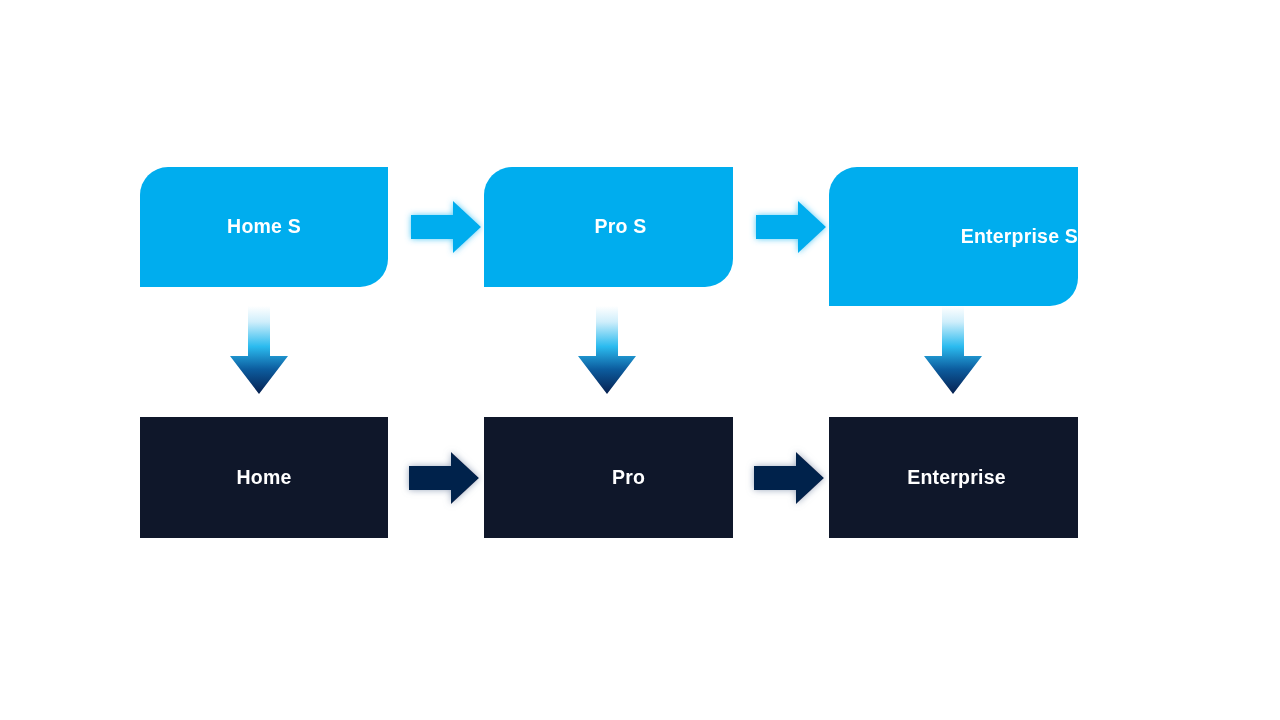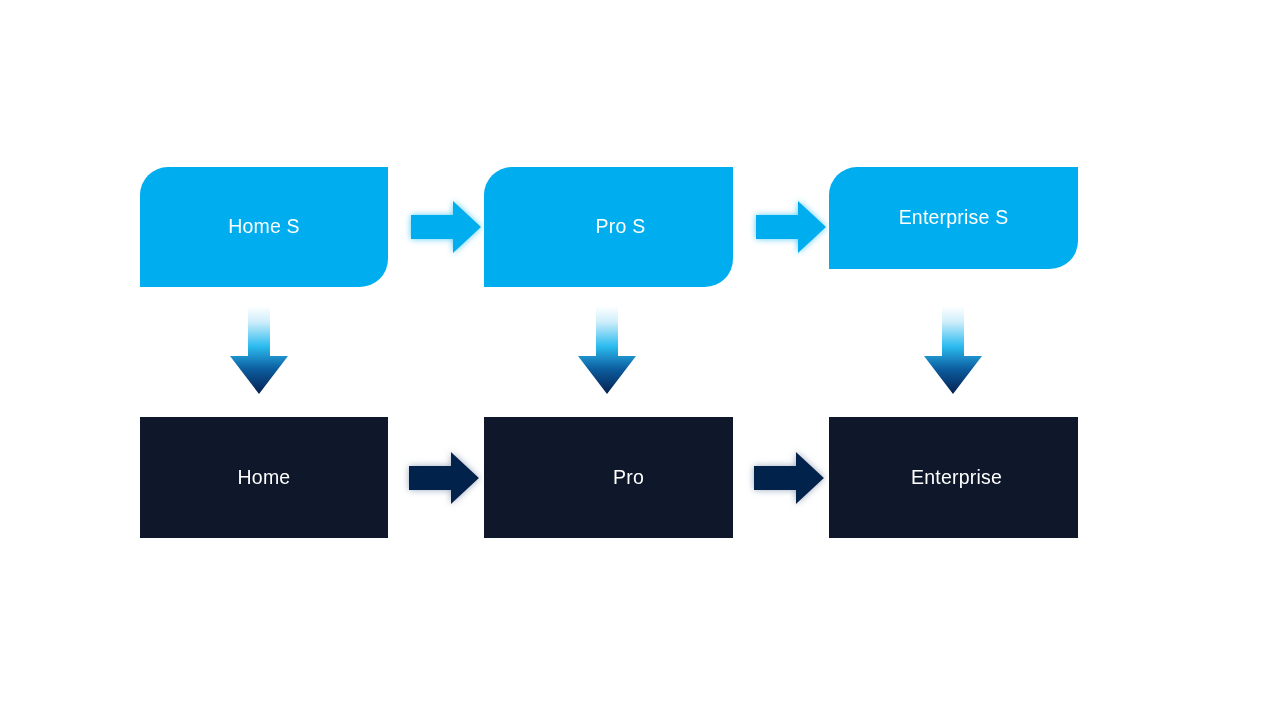--- a/index.html
+++ b/index.html
@@ -24,21 +24,21 @@
 
   
   .node {
     position: absolute;
     display: flex;
     align-items: center;
     justify-content: center;
     box-sizing: border-box;
     color: #ffffff;
     font-size: 19.5px;
-    font-weight: 400;
+    font-weight: 700;
     letter-spacing: 0.2px;
     line-height: 1.2;
     text-align: center;
     user-select: none;
   }
 
   
   .node.tier-top {
     background: #00ADEE;
     border-radius: 28px 0 28px 0;
@@ -86,21 +86,21 @@
 <div id="canvas">
 
   <div class="node tier-top" style="left:140px; top:167px; width:248px; height:120px;">
     <span class="node-label">Home S</span>
   </div>
 
   <div class="node tier-top" style="left:484px; top:167px; width:249px; height:120px;padding-left:24px;">
     <span class="node-label">Pro S</span>
   </div>
 
-  <div class="node tier-top" style="left:829px; top:167px; width:249px; height:102px;">
+  <div class="node tier-top" style="left:829px; top:167px; width:249px; height:139px;justify-content:flex-end;">
     <span class="node-label">Enterprise S</span>
   </div>
 
   <div class="h-arrow" style="left:409px; top:198px;">
     <svg viewBox="0 0 74 58" xmlns="http://www.w3.org/2000/svg">
       <defs>
         <filter id="glowCyanA" x="-45%" y="-45%" width="190%" height="190%">
           <feDropShadow dx="0" dy="0" stdDeviation="3.4" flood-color="#4FC8F5" flood-opacity="0.95"></feDropShadow>
         </filter>
       </defs>

